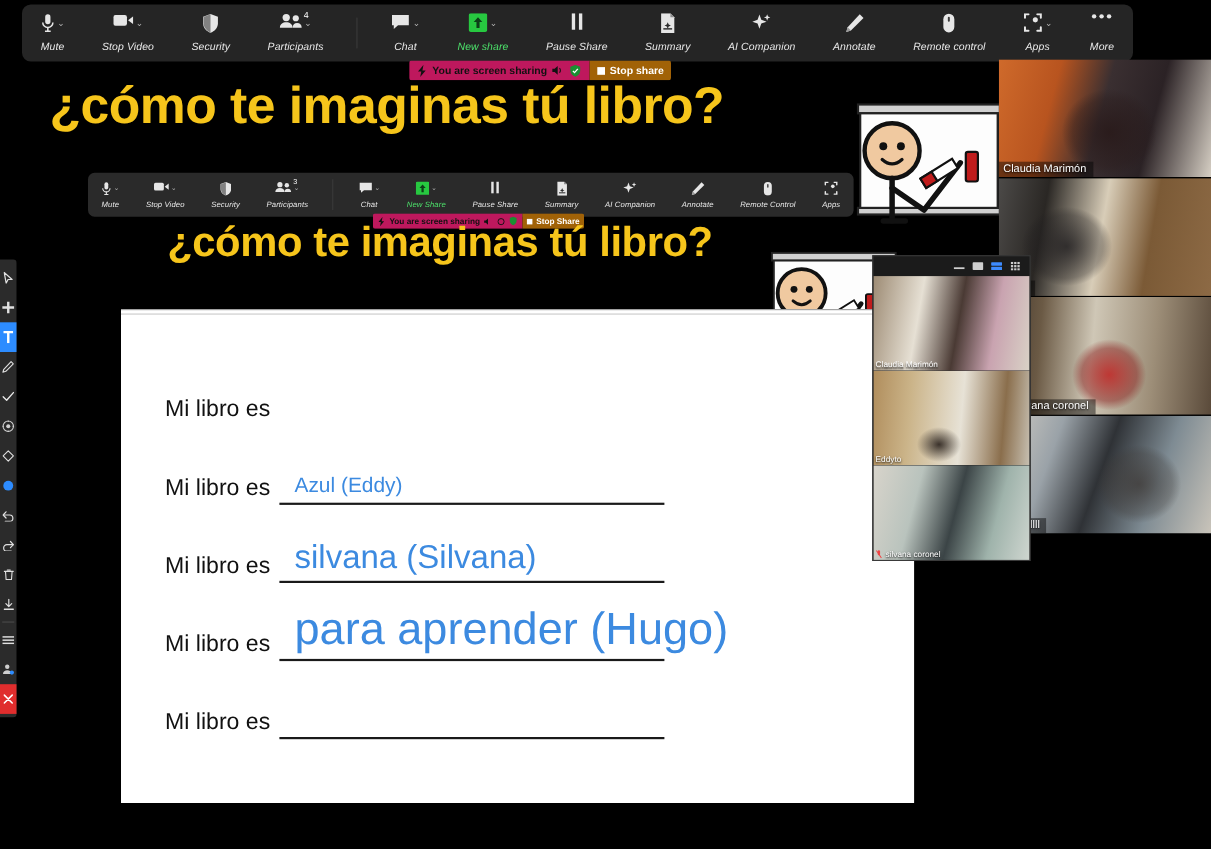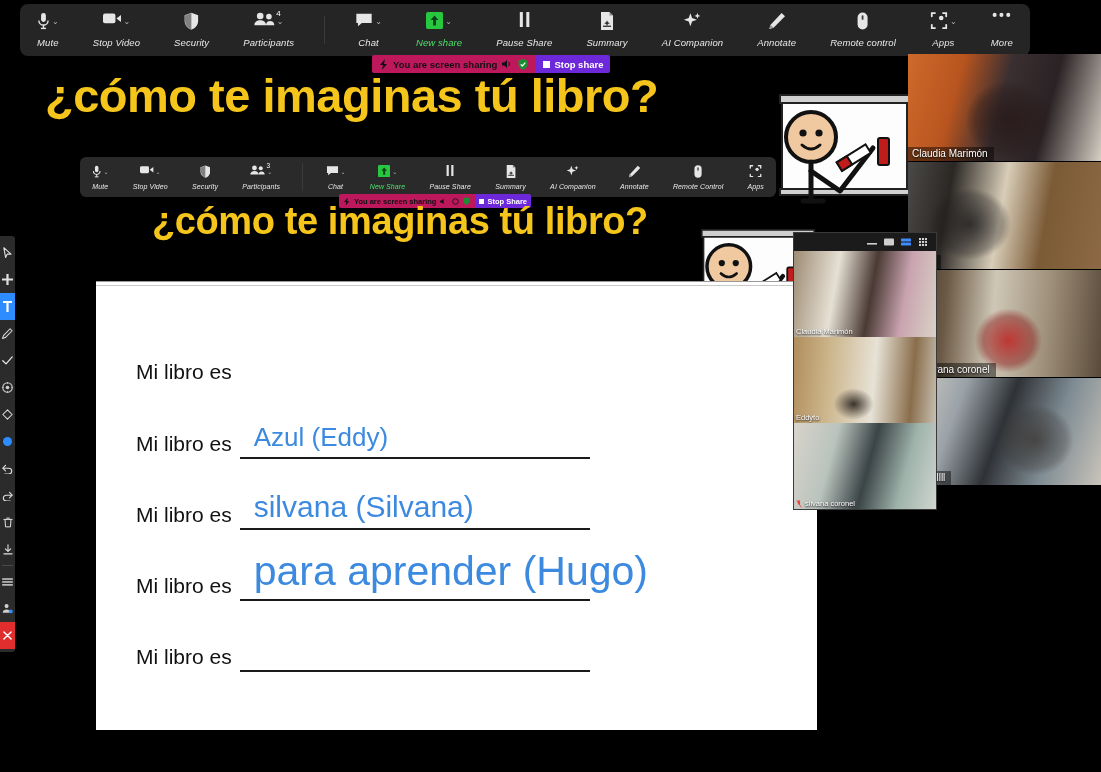--- a/index.html
+++ b/index.html
@@ -37,21 +37,21 @@
     position: absolute; left: 372px; top: 55px;
     height: 18px; display: flex; align-items: stretch;
     border-radius: 2px; overflow: hidden;
     font-size: 9.5px; font-weight: bold;
   }
   .sb-green {
     background: #be185d; color: #111; display: flex; align-items: center; gap: 5px;
     padding: 0 8px;
   }
   .sb-stop {
-    background: #6d28d9; color: #fff; display: flex; align-items: center; gap: 4px;
+    background: #a16207; color: #fff; display: flex; align-items: center; gap: 4px;
     padding: 0 7px;
   }
   .sb-sq { width: 7px; height: 7px; background: #fff; display:inline-block; }
 
   
   .slide-title {
     position: absolute; left: 45px; top: 68px;
     font-size: 47px; color: #f6c51b; font-weight: 600;
     letter-spacing: -0.5px; white-space: nowrap;
   }
@@ -75,21 +75,21 @@
   .inner-banner .sb-sq { width: 5px; height: 5px; }
 
   .slide-title2 {
     position: absolute; left: 152px; top: 200px;
     font-size: 38px; color: #f6c51b; font-weight: 600;
     letter-spacing: -0.4px; white-space: nowrap;
   }
 
   
   .worksheet {
-    position: absolute; left: 96px; top: 281px;
+    position: absolute; left: 110px; top: 281px;
     width: 721px; height: 449px; background: #fff;
     border-top: 1px solid #9a9a9a;
   }
   .ws-rule { position: absolute; left: 0; top: 3px; width: 100%; height: 1px; background: #c9c9c9; }
 
   .ws-line { position: absolute; display: flex; align-items: flex-end; }
   .ws-prompt {
     font-size: 21px; color: #111; font-family: "Liberation Sans", sans-serif;
     padding-bottom: 3px; white-space: nowrap;
   }
@@ -568,21 +568,21 @@
   <div class="worksheet">
     <div class="ws-rule"></div>
 
     <div class="ws-line" style="left:40px; top:78px;">
       <span class="ws-prompt">Mi libro es</span>
     </div>
 
     <div class="ws-line" style="left:40px; top:149px;">
       <span class="ws-prompt">Mi libro es</span>
       <span class="ws-blank" style="width:350px;height:28px;">
-        <span class="ws-answer" style="font-size:26px;">Azul  (Eddy)</span>
+        <span class="ws-answer" style="font-size:19px;">Azul  (Eddy)</span>
       </span>
     </div>
 
     <div class="ws-line" style="left:40px; top:220px;">
       <span class="ws-prompt">Mi libro es</span>
       <span class="ws-blank" style="width:350px;height:28px;">
         <span class="ws-answer" style="font-size:30px;">silvana (Silvana)</span>
       </span>
     </div>
 

